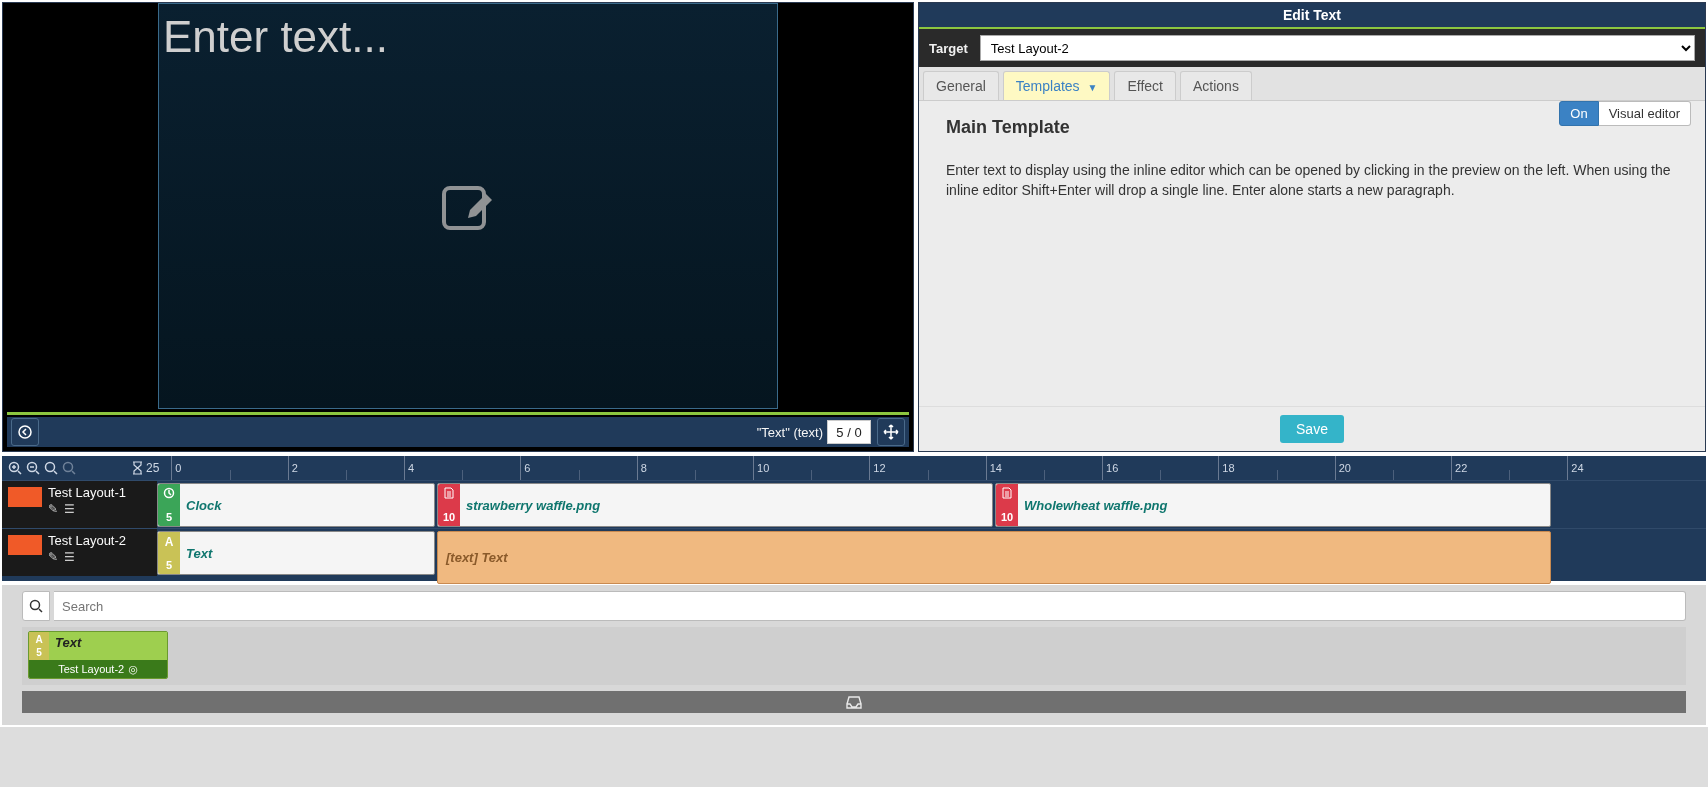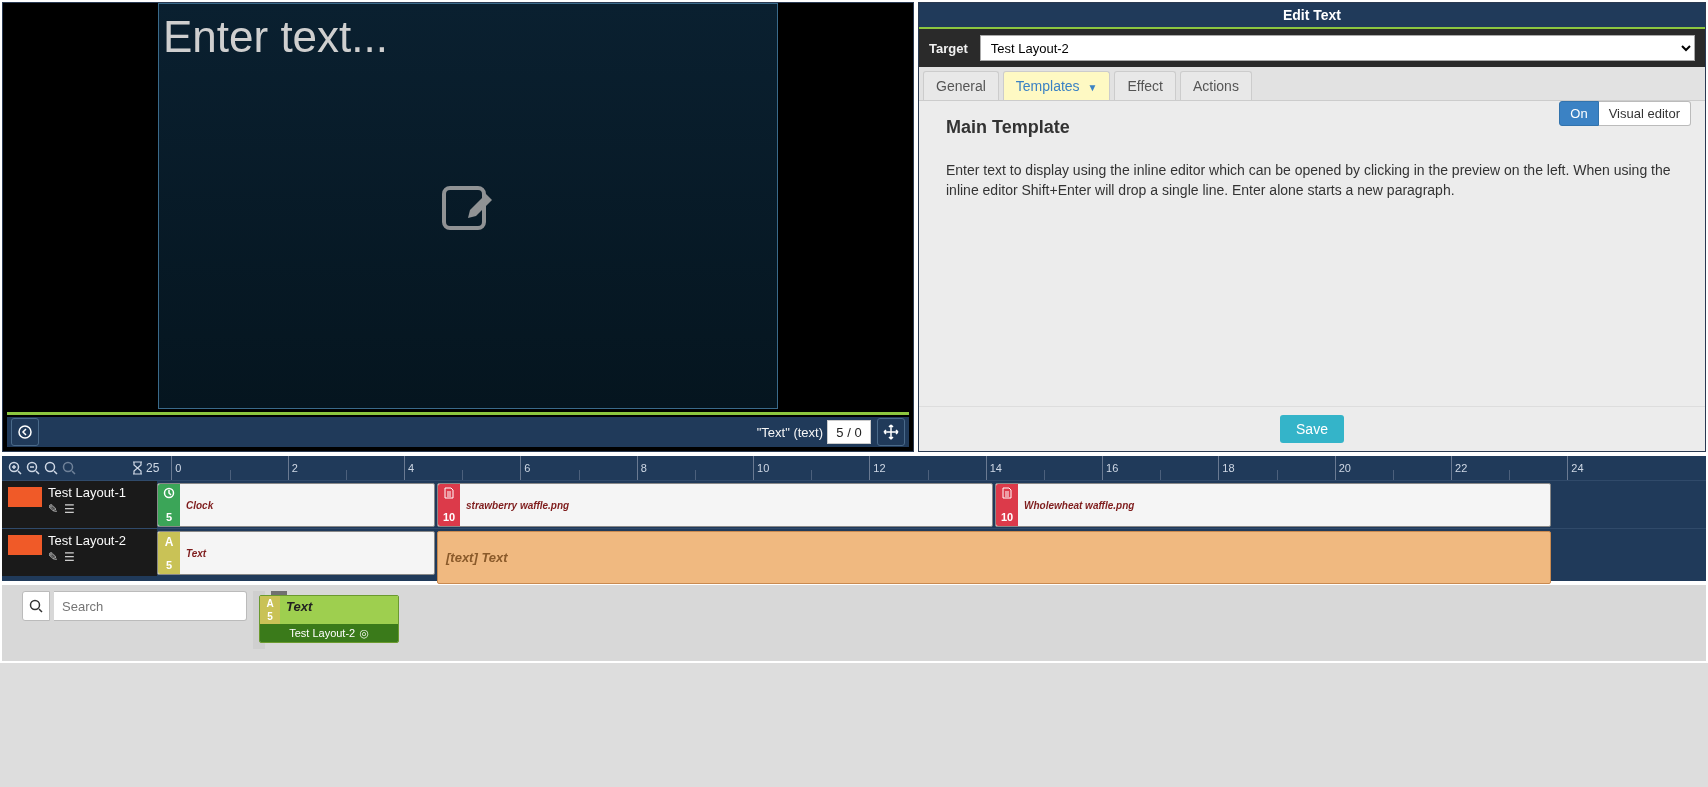--- a/index.html
+++ b/index.html
@@ -46,23 +46,23 @@
 .tl-head { width:155px; background:#1a1a1a; display:flex; align-items:flex-start; padding:4px 6px; color:#fafafa; font-size:13px; gap:6px; flex-direction:row; }
 .color-chip { width:34px; height:20px; background:#f05a28; margin-top:2px; }
 .tl-head-text { display:flex; flex-direction:column; gap:2px; }
 .tl-head-icons { display:flex; gap:6px; font-size:12px; color:#ccc; }
 .tl-clips { flex:1; position:relative; background:#203a5a; }
 .clip { position:absolute; top:2px; height:44px; background:#f5f5f5; border:1px solid #888; border-radius:2px; display:flex; cursor:pointer; }
 .clip-accent { width:22px; display:flex; flex-direction:column; align-items:center; justify-content:space-between; padding:3px 0; font-size:11px; font-weight:600; color:#fff; border-radius:2px 0 0 2px; }
 .clip-accent.green { background:#3ba558; }
 .clip-accent.red { background:#dc3a4a; }
 .clip-accent.yellow { background:#c9c256; }
-.clip-body { flex:1; padding:4px 6px; display:flex; flex-direction:column; justify-content:center; font-size:10px; font-style:italic; font-weight:600; color:#7f1d1d; }
+.clip-body { flex:1; padding:4px 6px; display:flex; flex-direction:column; justify-content:center; font-size:13px; font-style:italic; font-weight:600; color:#0f766e; }
 .clip-overflow { position:absolute; top:2px; height:53px; background:#f0b980; border:1px solid #c98a50; border-radius:2px; display:flex; align-items:center; padding:0 8px; font-style:italic; font-weight:600; color:#8a5a2a; font-size:13px; }
-.library { grid-column:1 / span 2; grid-row:3; background:#d8d8d8; padding:6px 20px 12px 20px; display:flex; flex-direction:row; gap:6px; }
+.library { grid-column:1 / span 2; grid-row:3; background:#d8d8d8; padding:6px 20px 12px 20px; display:flex; flex-direction:column; gap:6px; }
 .search-row { display:flex; gap:4px; }
 .search-ico { width:28px; height:30px; border:1px solid #bbb; background:#fff; display:flex; align-items:center; justify-content:center; color:#333; border-radius:3px 0 0 3px; }
 .search-input { flex:1; height:30px; border:1px solid #bbb; border-left:none; padding:0 8px; font-size:13px; border-radius:0 3px 3px 0; }
 .library-strip { background:#cfcfcf; padding:6px; height:58px; position:relative; }
 .lib-card { position:absolute; left:6px; top:4px; width:140px; height:48px; border:1px solid #6b9a2f; border-radius:2px; display:flex; flex-direction:column; overflow:hidden; cursor:pointer; }
 .lib-card-top { flex:1; background:#9ecf4f; display:flex; }
 .lib-card-accent { width:20px; background:#c9c256; display:flex; flex-direction:column; align-items:center; justify-content:space-between; padding:2px 0; font-size:10px; font-weight:600; color:#fff; }
 .lib-card-label { flex:1; padding:3px 6px; font-style:italic; font-weight:600; font-size:13px; color:#222; }
 .lib-card-bottom { height:18px; background:#3a7a1a; color:#fff; font-size:11px; display:flex; align-items:center; justify-content:center; gap:4px; }
 .footer-bar { grid-column:1 / span 2; height:22px; background:#707070; display:flex; align-items:center; justify-content:center; color:#e8e8e8; }

